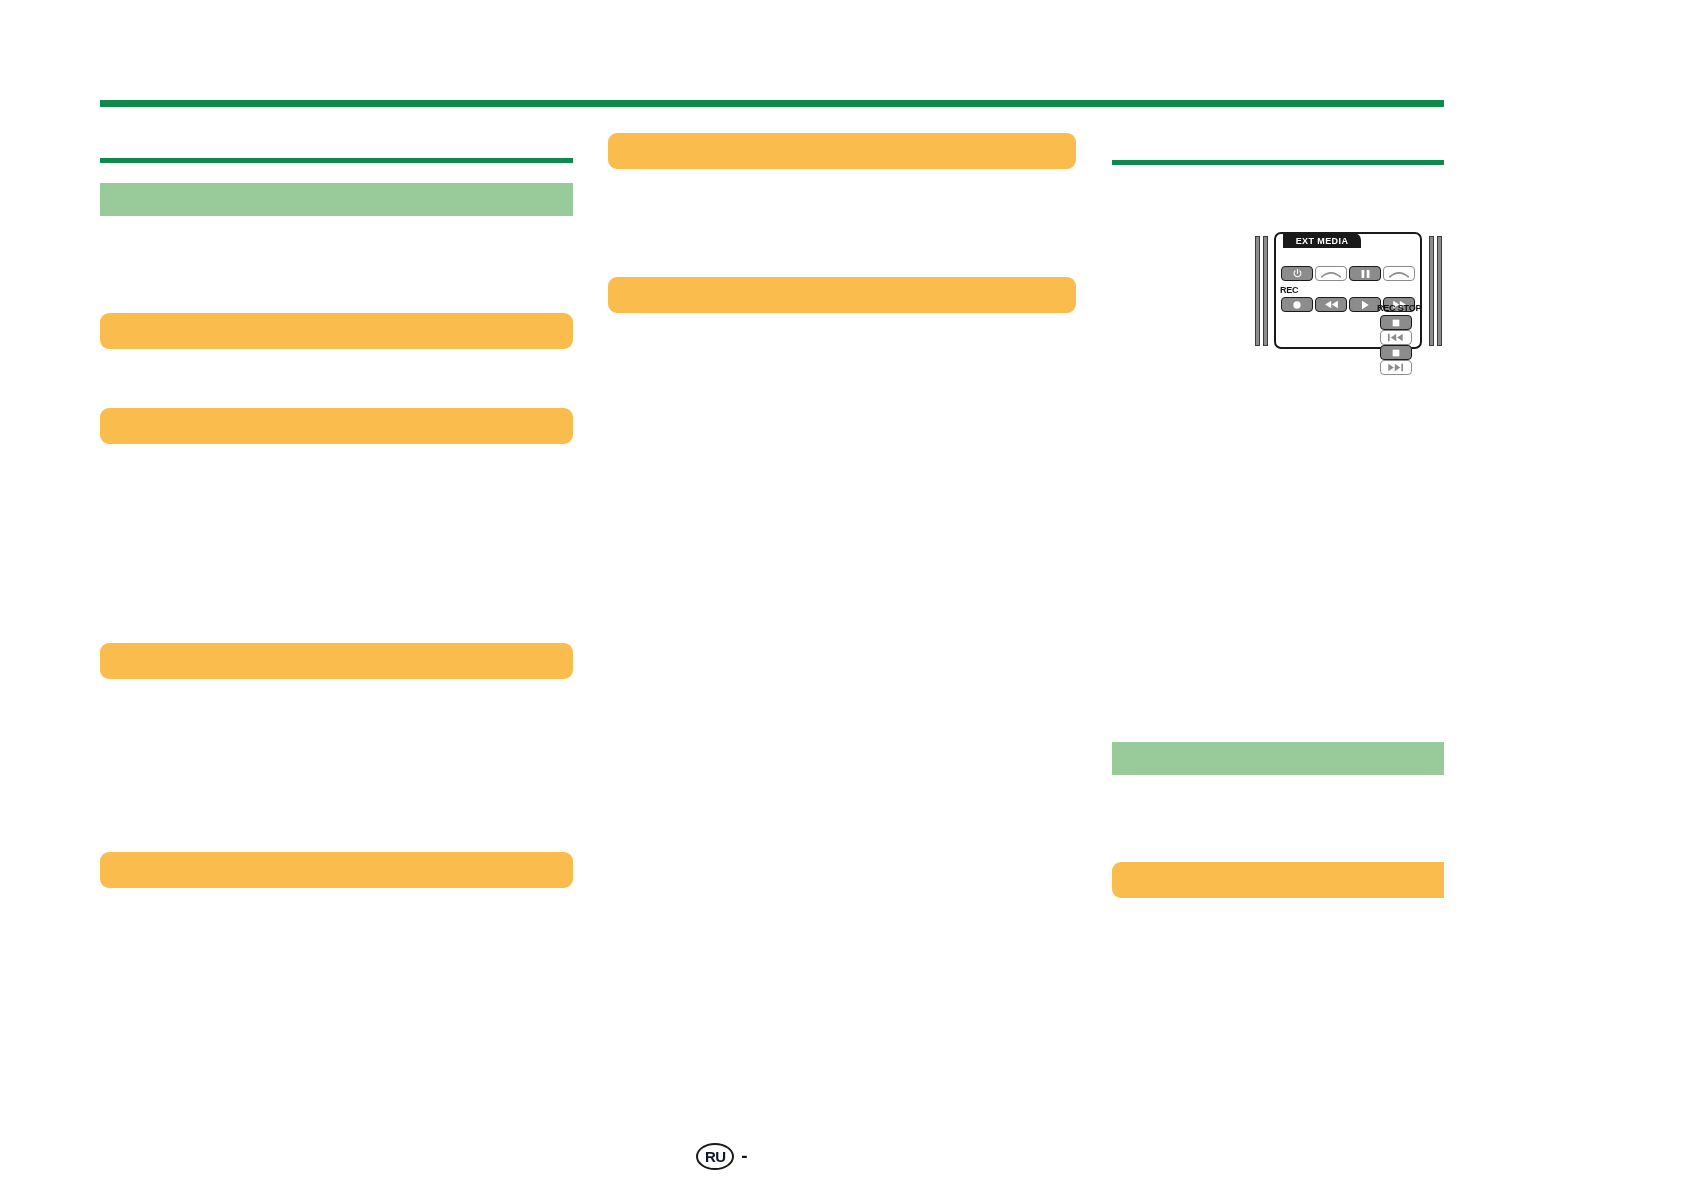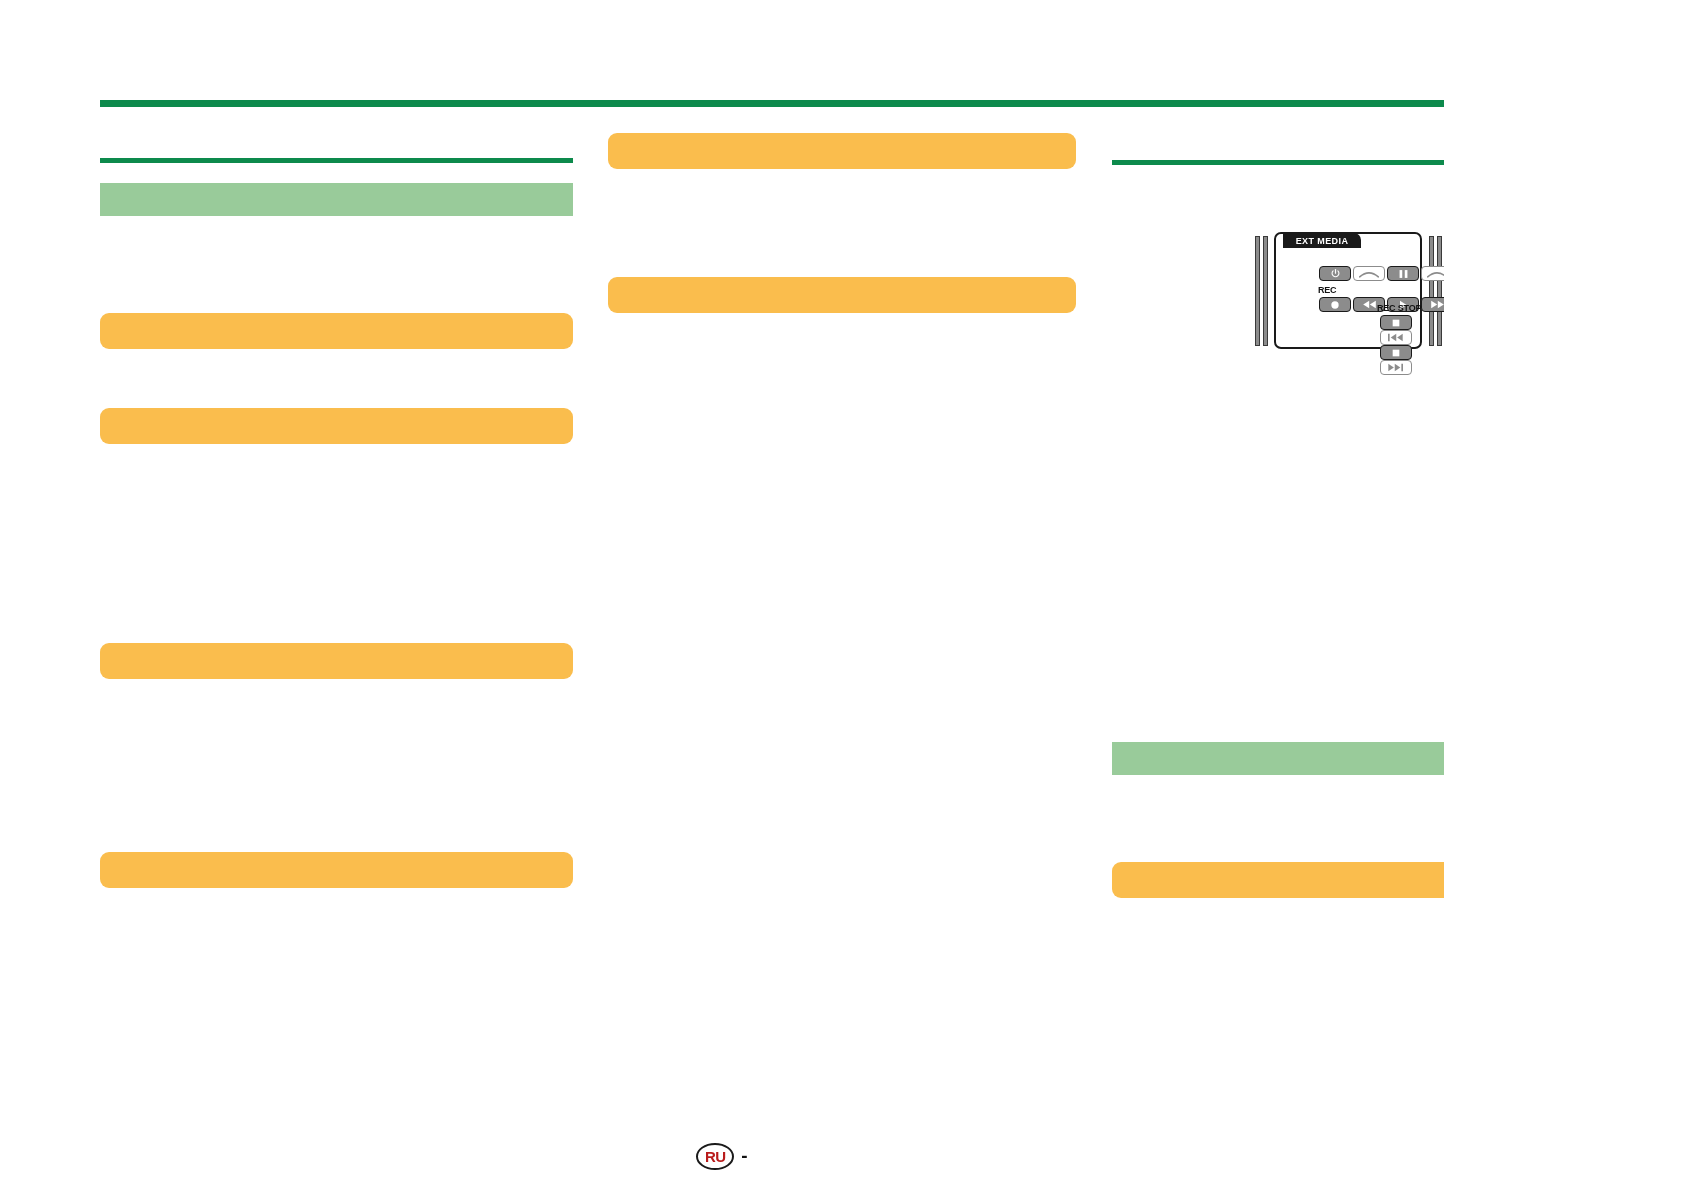--- a/index.html
+++ b/index.html
@@ -50,21 +50,21 @@
     display: inline-flex;
     align-items: center;
     justify-content: center;
     width: 34px;
     height: 23px;
     border: 2.2px solid #1a1a1a;
     border-radius: 50%;
     font-size: 15px;
     font-weight: bold;
     letter-spacing: -0.5px;
-    color: #b91c1c;
+    color: #0f172a;
     line-height: 1;
     font-family: "Liberation Sans", sans-serif;
   }
   .footer-dash {
     font-size: 19px;
     font-weight: bold;
     color: #111;
     line-height: 1;
     position: relative;
     top: -1px;
@@ -127,21 +127,20 @@
     right: 0;
     bottom: 0;
   }
   .remote-row {
     position: absolute;
     left: 5px;
     right: 5px;
     height: 30px;
     display: flex;
     align-items: flex-end;
-    margin-left: 38px;
   }
   .remote-row.r1 { top: 2px; }
   .remote-row.r2 { top: 33px; }
   .remote-row.r3 { top: 66px; flex-direction: column; }
 
   .rc-slot {
     position: relative;
     width: 35px;
     margin-right: 2px;
     display: flex;

